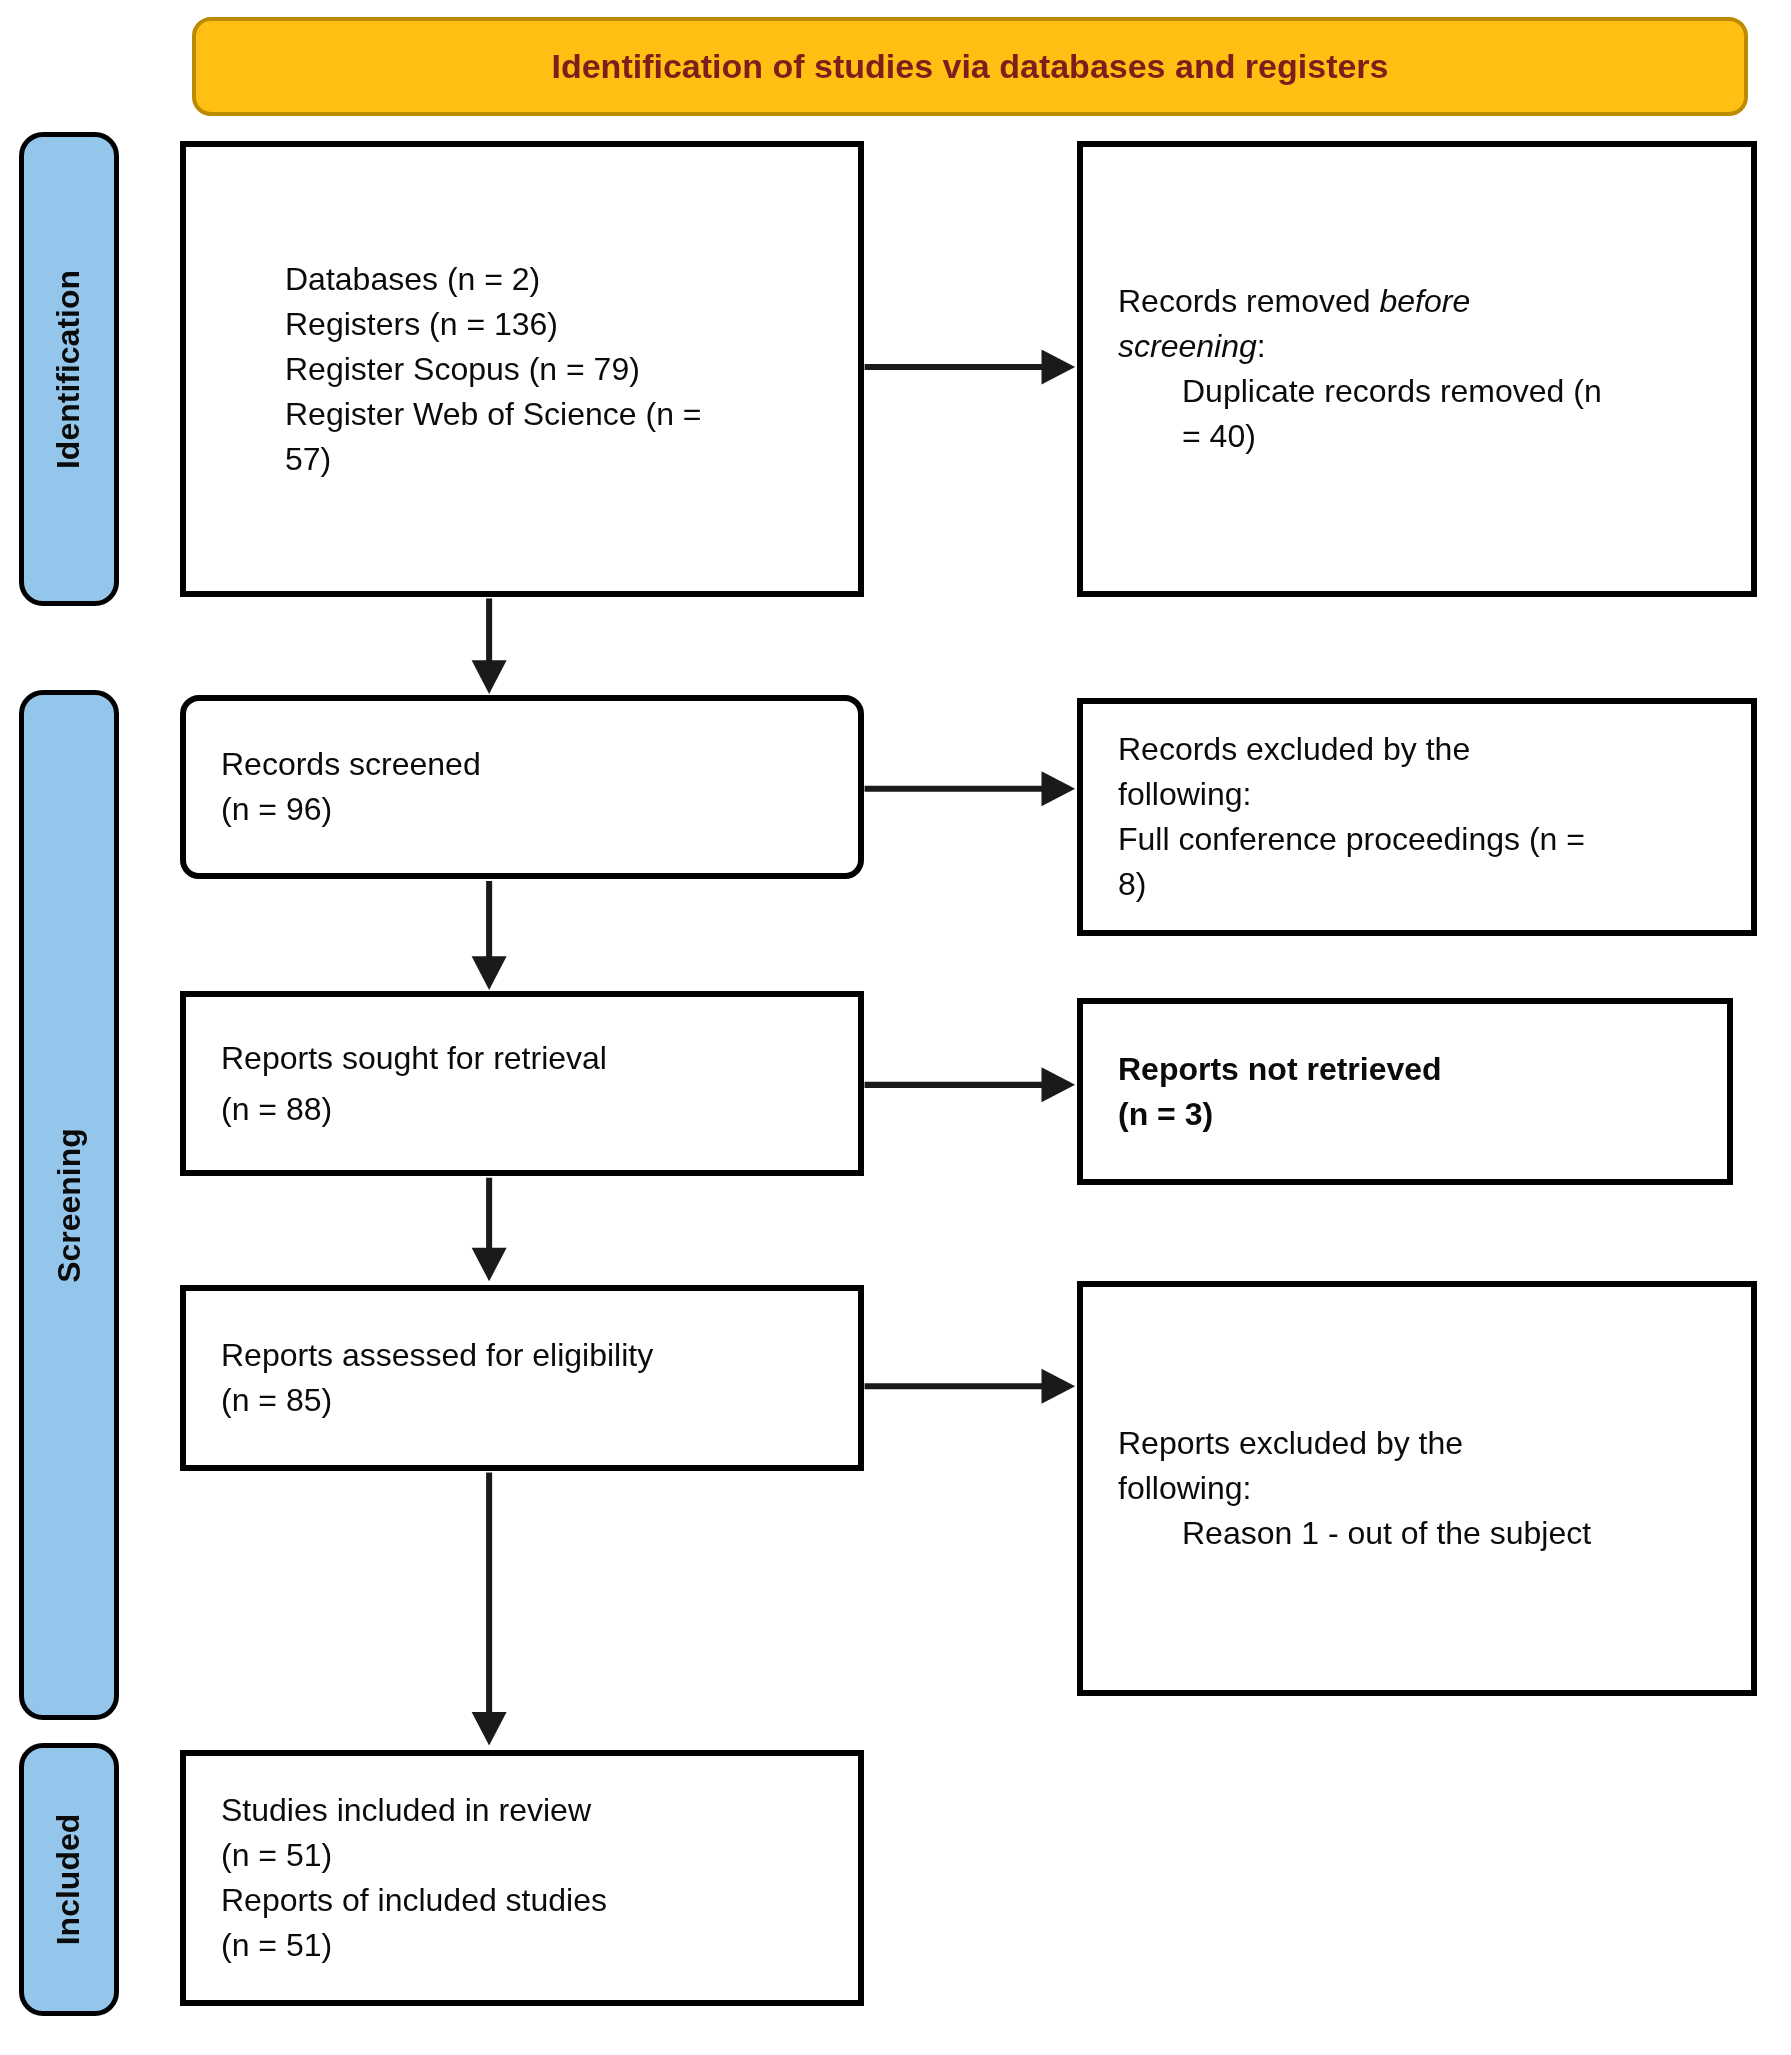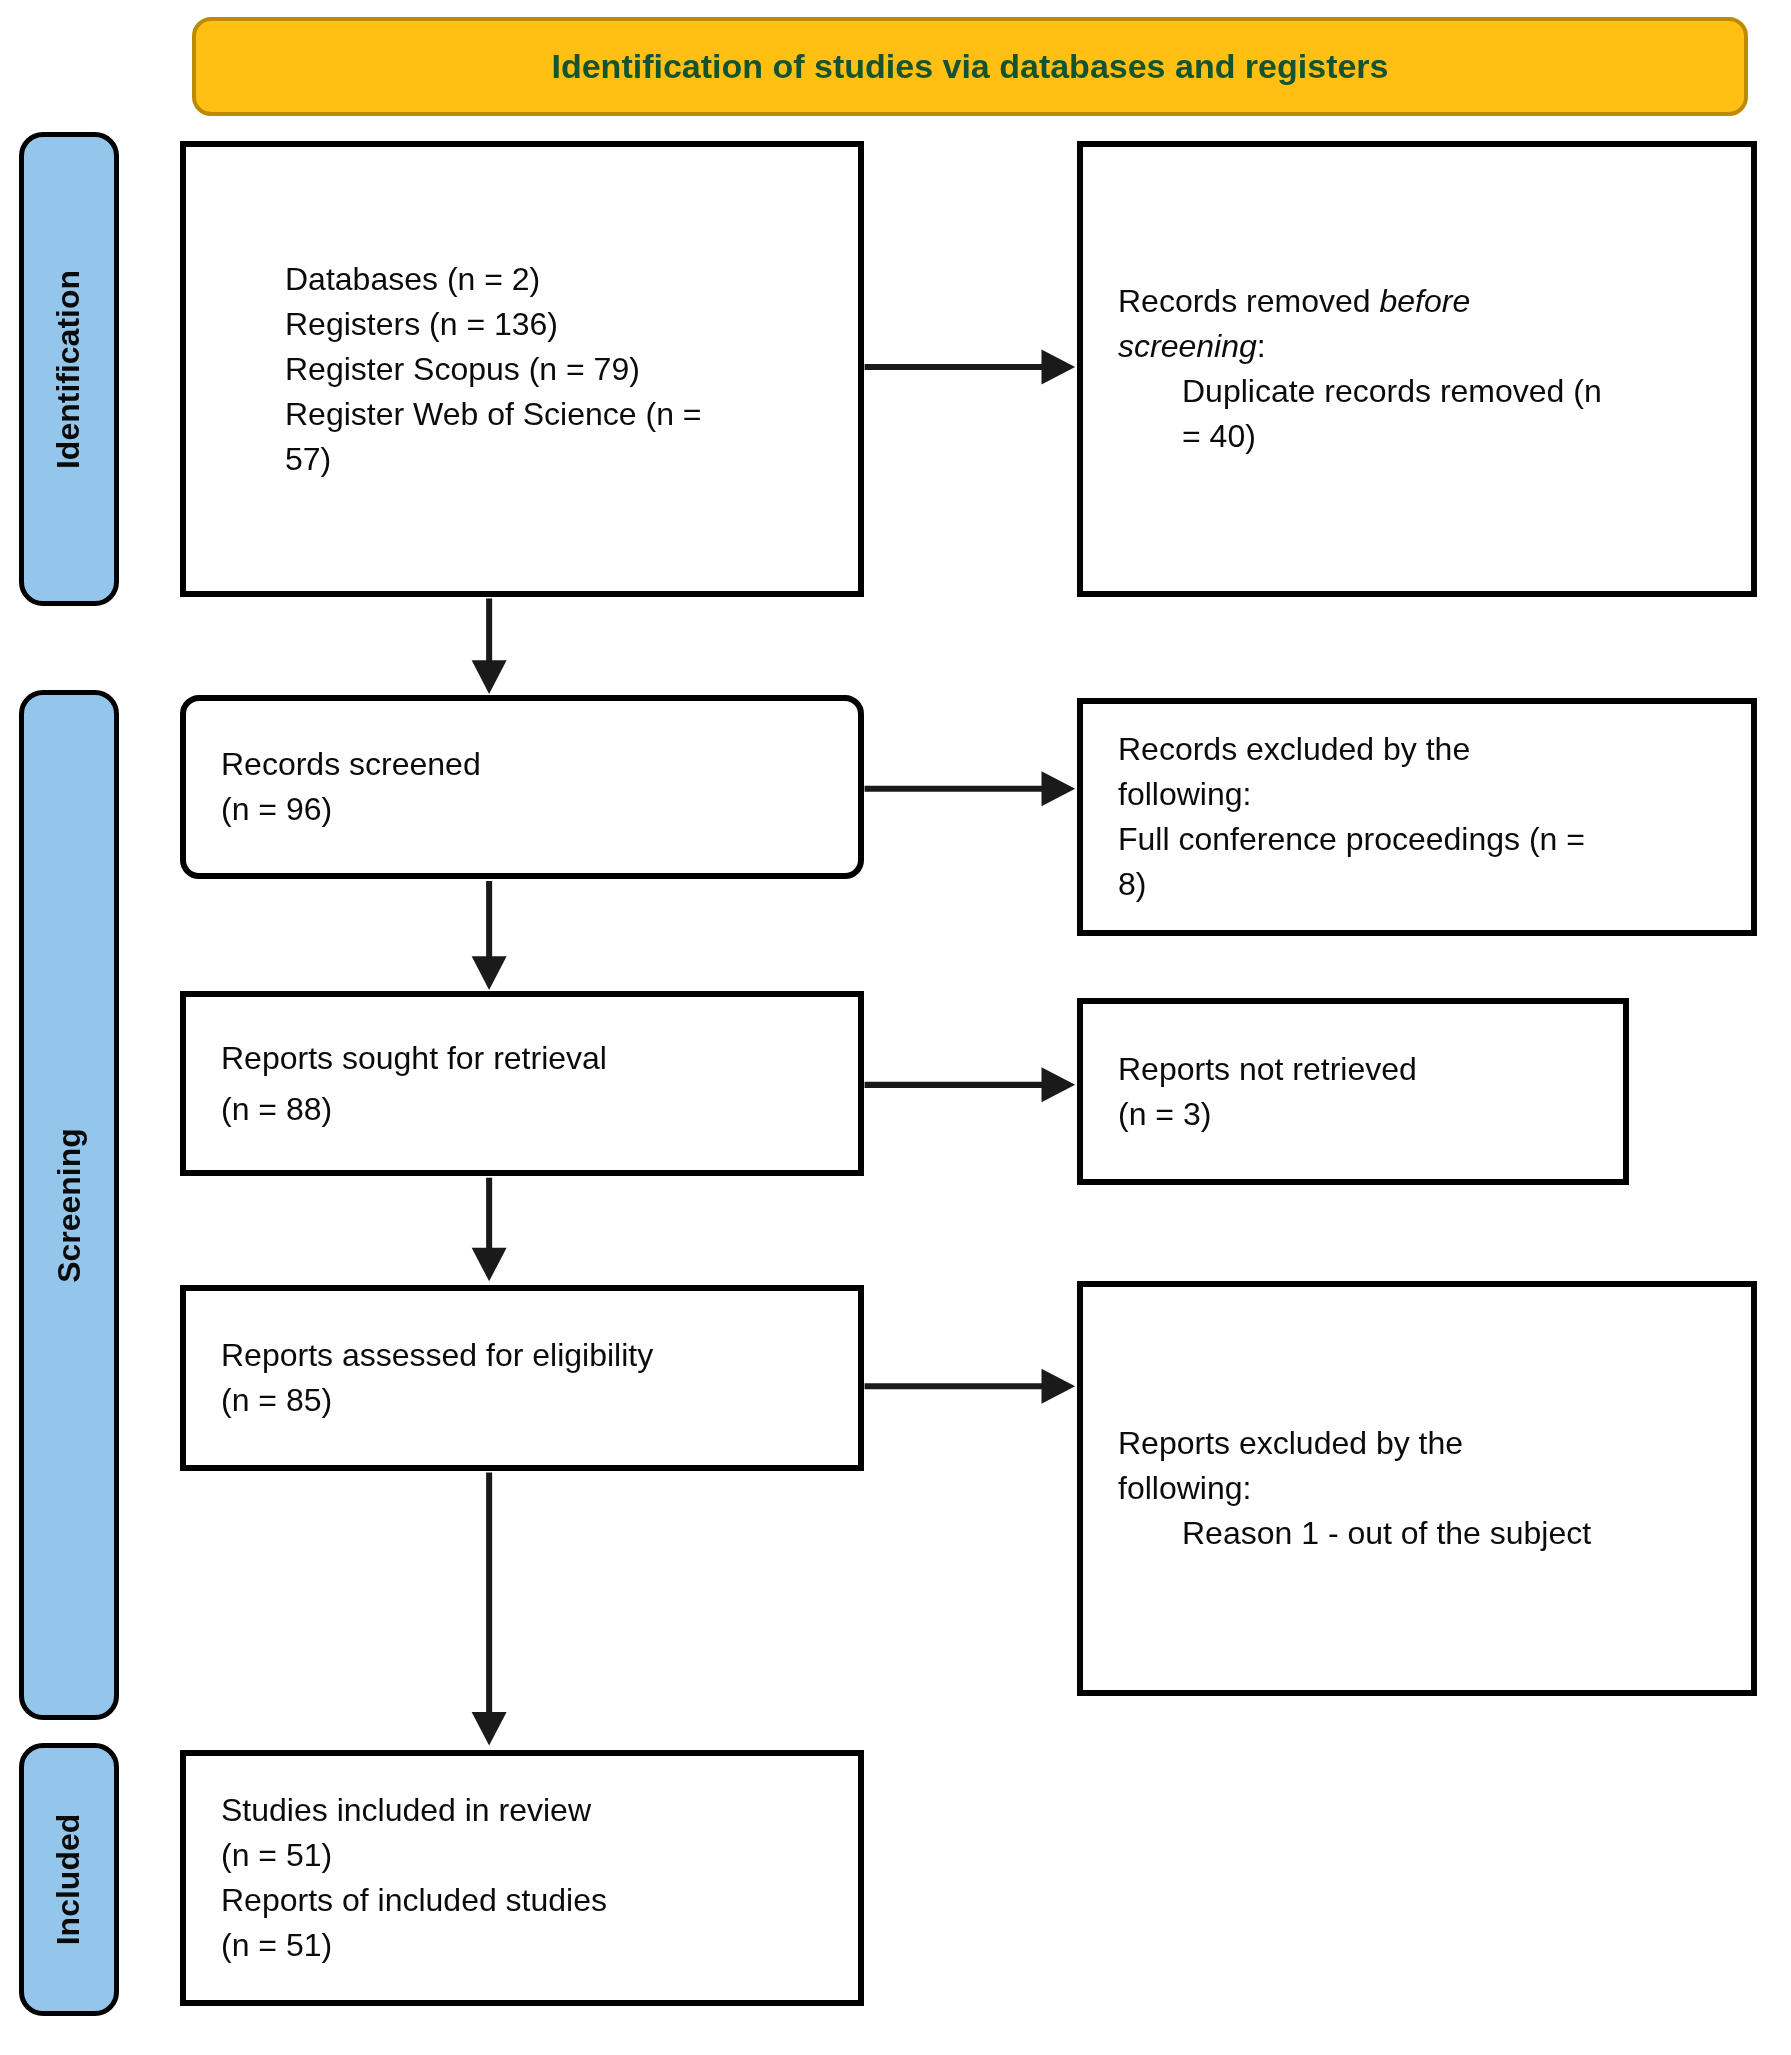--- a/index.html
+++ b/index.html
@@ -7,21 +7,21 @@
     position:relative; width:1791px; height:2056px; background:#ffffff;
     font-family:"Liberation Sans", sans-serif; color:#0b0b0b;
   }
   
   #banner {
     position:absolute; left:192px; top:17px; width:1556px; height:99px;
     background:var(--banner-fill,#FFC013); border:4px solid var(--banner-border,#BC8B00);
     border-radius:19px; box-sizing:border-box;
     display:flex; align-items:center; justify-content:center;
   }
-  #banner span { font-size:34px; font-weight:bold; color:#14532d; }
+  #banner span { font-size:34px; font-weight:bold; color:#7f1d1d; }
   
   .bar {
     position:absolute; left:19px; width:100px;
     background:var(--bar-fill,#93C6EA); border:5.4px solid #000000;
     border-radius:24px; box-sizing:border-box;
     display:flex; align-items:center; justify-content:center; overflow:visible;
   }
   #bar-identification { top:132px;  height:474px;  }
   #bar-screening      { top:690px; height:1030px; }
   #bar-included       { top:1743px; height:273px;  }
@@ -35,21 +35,21 @@
     box-sizing:border-box; display:flex; flex-direction:column; justify-content:center;
     padding:13.5px 20px 13.5px 35px; font-size:32px; line-height:45px;
   }
   #box-l1 { left:180px;  top:141px;  width:684px; height:456px; }
   #box-l2 { left:180px;  top:695px; width:684px; height:184px;border-radius:19px; }
   #box-l3 { left:180px;  top:991px; width:684px; height:185px;gap:6px; }
   #box-l4 { left:180px;  top:1285px; width:684px; height:186px; }
   #box-l5 { left:180px;  top:1750px; width:684px; height:256px; }
   #box-r1 { left:1077px; top:141px;  width:680px; height:456px; }
   #box-r2 { left:1077px; top:698px; width:680px; height:238px; }
-  #box-r3 { left:1077px; top:998px; width:552px; height:187px; }
+  #box-r3 { left:1077px; top:998px; width:656px; height:187px;font-weight:bold; }
   #box-r4 { left:1077px; top:1281px; width:680px; height:415px; }
   .line.indent-1 { padding-left:64px; }
   .seg-italic { font-style:italic; }
   
   #arrows { position:absolute; left:0; top:0; width:1791px; height:2056px; pointer-events:none; }
   #arrows line    { stroke:#1a1a1a; stroke-width:9; }
   #arrows polygon { fill:#1a1a1a; }
 </style>
 </head>
 <body>

